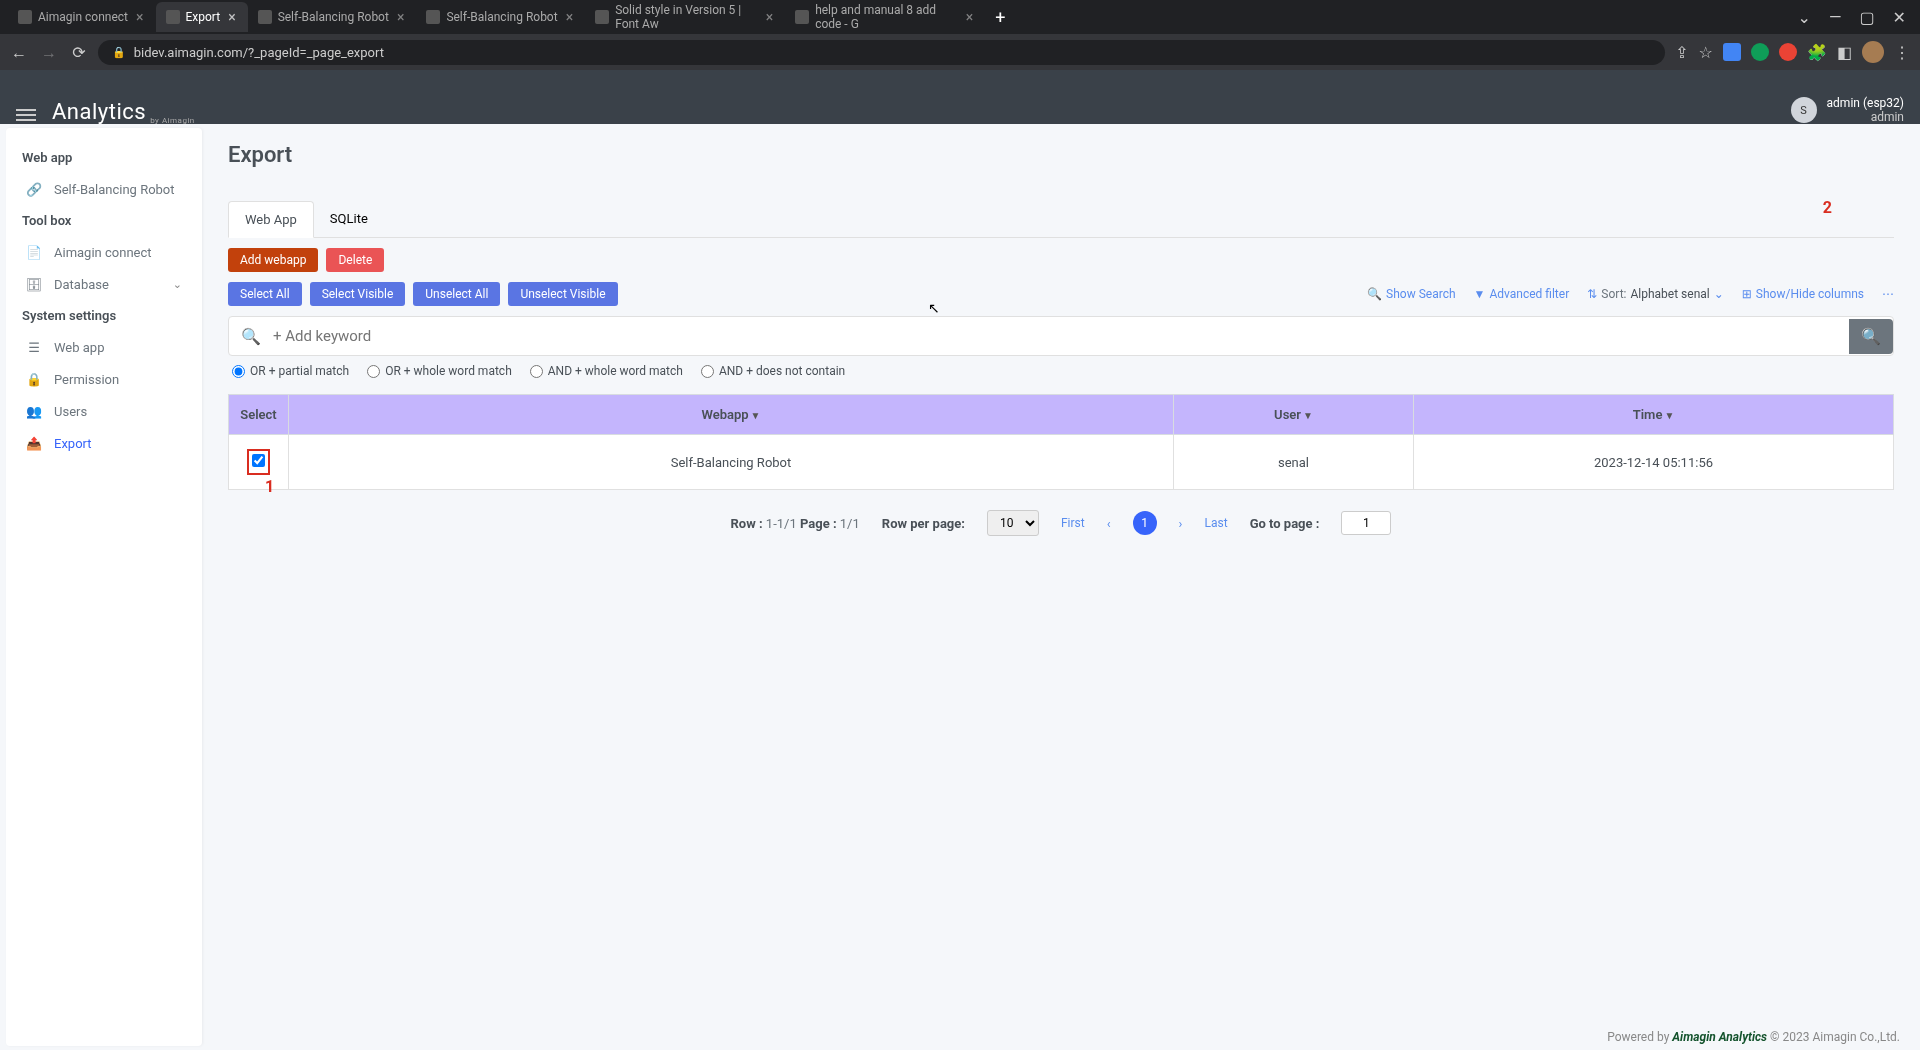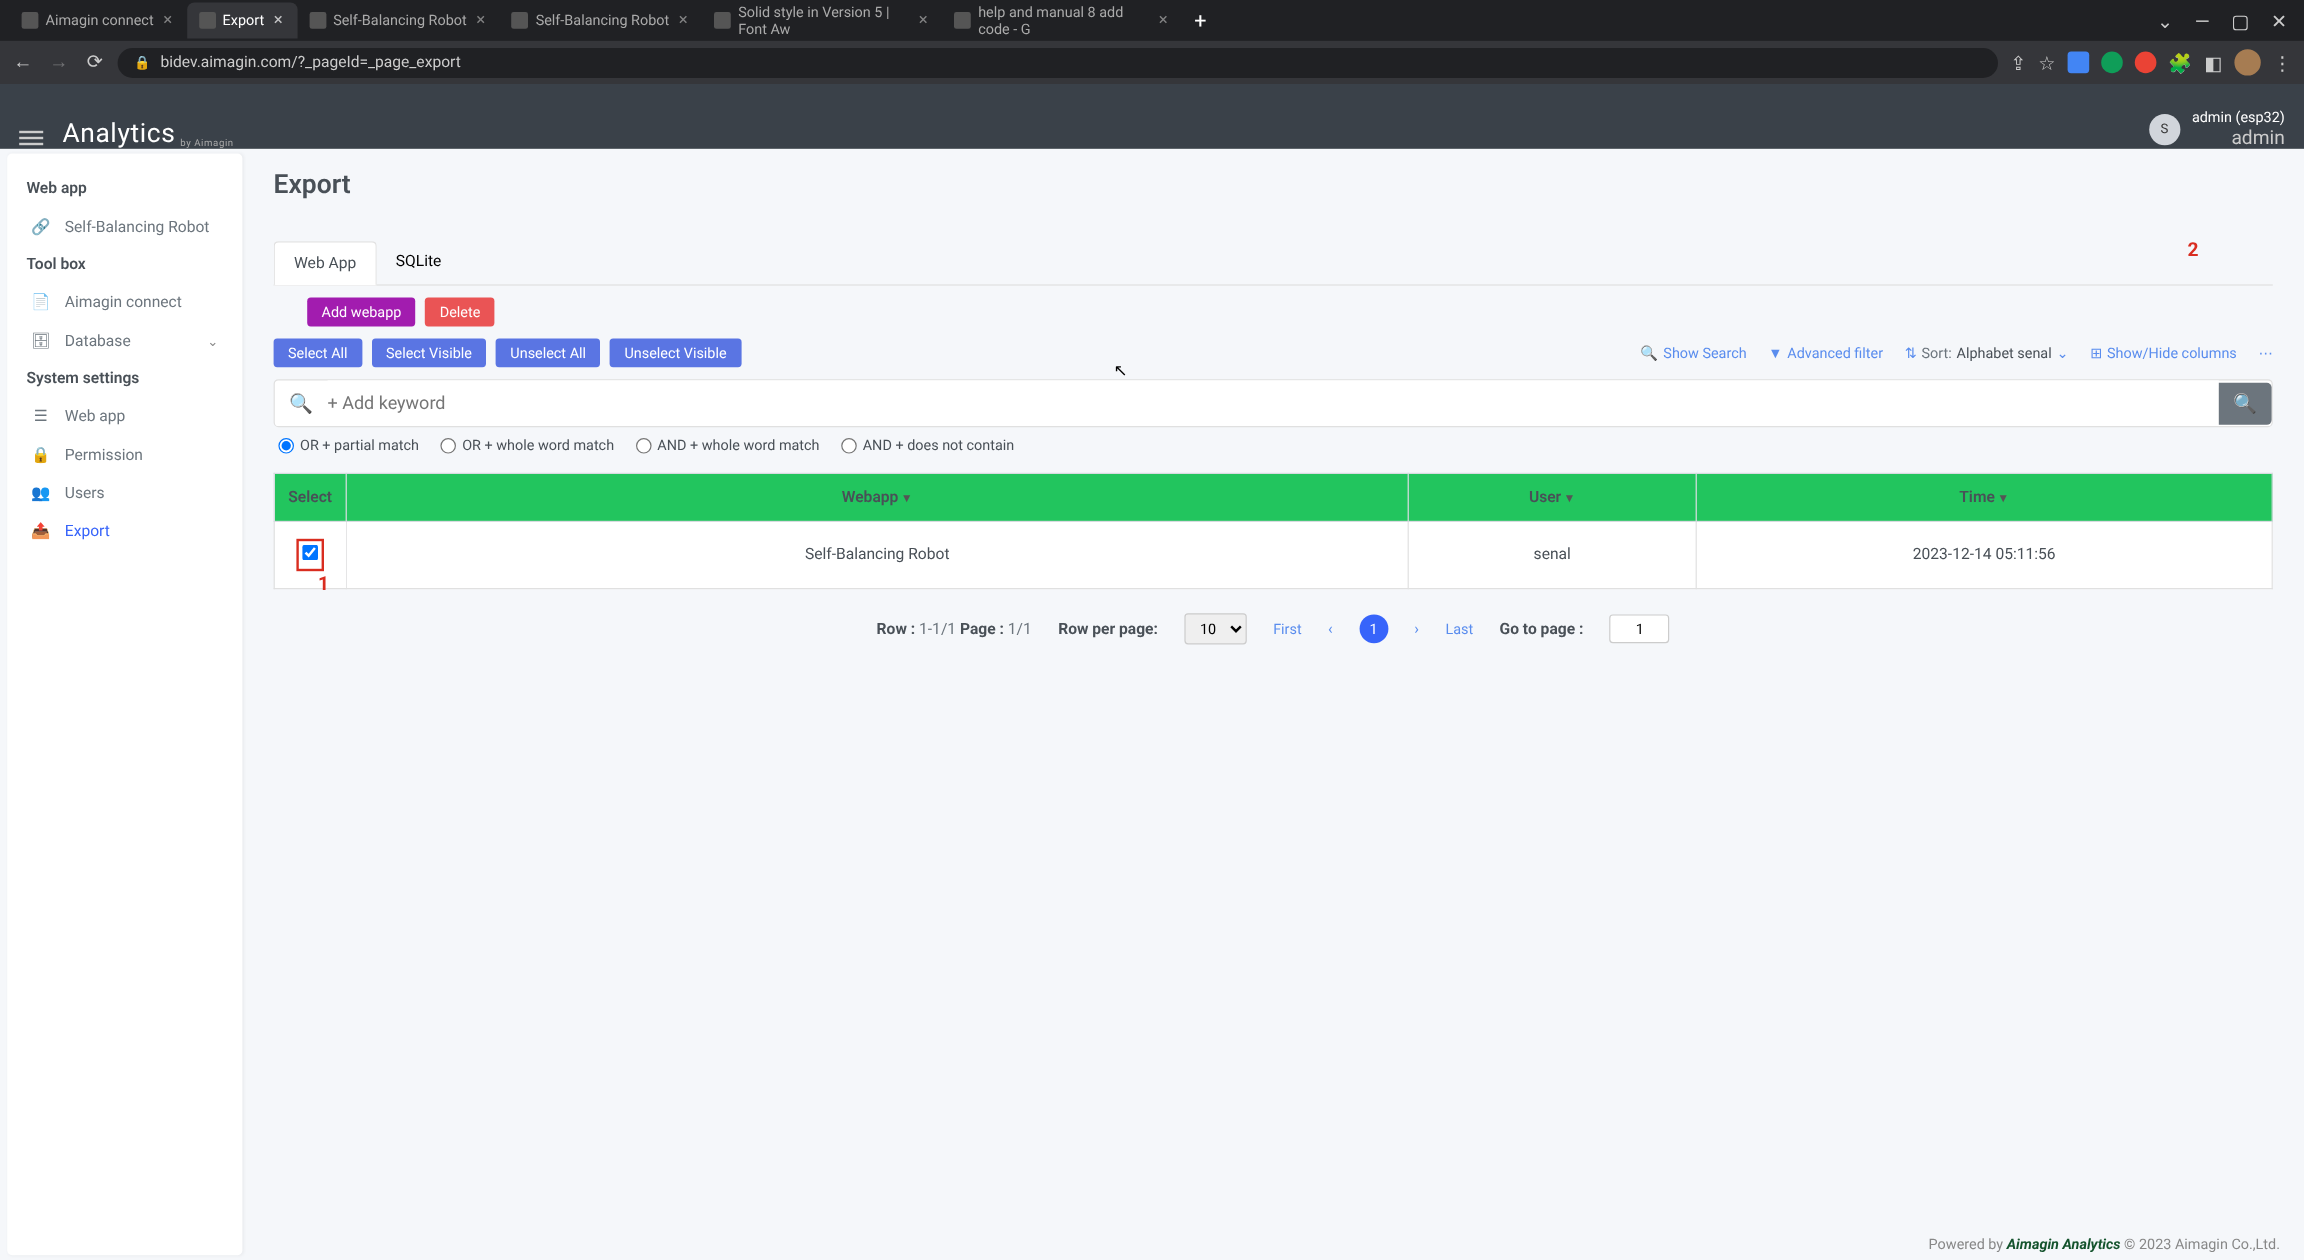--- a/index.html
+++ b/index.html
@@ -25,21 +25,21 @@
 
 
 .app-header { background: #3a4149; color: #fff; height: 54px; display: flex; align-items: flex-end; padding: 0 16px; }
 .hamburger { width: 20px; margin-right: 16px; }
 .hamburger div { height: 2px; background: #ccc; margin: 3px 0; }
 .logo { font-size: 22px; font-weight: 400; letter-spacing: 0.5px; }
 .logo-sub { font-size: 8px; color: #aaa; margin-left: 4px; position: relative; top: 4px; }
 .user-area { margin-left: auto; display: flex; align-items: center; gap: 10px; }
 .user-avatar { width: 26px; height: 26px; border-radius: 50%; background: #6b7280; display:flex; align-items:center; justify-content:center; font-size:11px; color:#333; background:#d1d5db;}
 .user-text { font-size: 12px; text-align: right; }
-.user-role { font-size: 16px; color: #ccc; text-align:right;}
+.user-role { font-size: 12px; color: #ccc; text-align:right;}
 
 
 .layout { display: flex; height: calc(100% - 124px); }
 .sidebar { width: 196px; background: #fff; padding: 14px 0; box-shadow: 1px 0 3px rgba(0,0,0,0.05); margin:4px 0 4px 6px; border-radius:4px;}
 .side-section { font-size: 13px; font-weight: 600; color: #495057; padding: 8px 16px; }
 .side-item { display: flex; align-items: center; gap: 12px; padding: 8px 20px; font-size: 13px; color: #6c757d; cursor: pointer; }
 .side-item.active { color: #3764fa; }
 .side-icon { width: 16px; height: 16px; flex-shrink: 0; display:flex; align-items:center; justify-content:center; }
 .side-chevron { margin-left: auto; font-size: 11px; color:#888;}
 
@@ -47,39 +47,39 @@
 .page-title { font-size: 22px; font-weight: 600; color: #495057; margin-bottom: 20px; }
 
 .gen-btn { position: absolute; top: 36px; right: 28px; background: #28c76f; color: #fff; border: 3px solid #d92d20; border-radius: 4px; padding: 8px 14px; font-size: 13px; font-weight: 500; }
 .annot { position:absolute; color:#d92d20; font-weight:bold; font-size:16px; }
 .tabs { display: flex; border-bottom: 1px solid #e0e0e0; margin-top: 34px;}
 .tab-item { padding: 10px 16px; font-size: 13px; color: #000000; cursor:pointer; }
 .tab-item.active { background: #fff; border: 1px solid #e0e0e0; border-bottom: 1px solid #fff; border-radius: 4px 4px 0 0; color: #495057; margin-bottom:-1px;}
 
 .btn-row { display: flex; gap: 8px; margin: 10px 0; flex-wrap:wrap; align-items:center;}
 .btn { padding: 5px 12px; font-size: 12px; border: none; border-radius: 3px; color: #fff; cursor:pointer;}
-.btn-green { background: #a21caf; margin-left: 28px; }
+.btn-green { background: #c2410c; }
 .btn-red { background: #ea5455; }
 .btn-blue { background: #5a75e3; }
 
 .toolbar-right { margin-left:auto; display:flex; gap:18px; align-items:center; font-size:12px; color:#5a8dee;}
 .toolbar-right span { cursor:pointer; display:inline-flex; align-items:center; gap:4px;}
 .sort-label { color:#6c757d;}
 .sort-val { color:#495057; }
 
 .search-row { display:flex; align-items:center; border:1px solid #e0e0e0; border-radius:4px; margin-top:10px; background:#fff;}
 .search-row .sicon { padding:0 12px; color:#5a8dee;}
 .search-row input { flex:1; border:none; outline:none; padding:10px 0; font-size:15px;}
 .search-row .go { background:#6c757d; color:#fff; padding:8px 12px; border-radius:0 4px 4px 0;}
 
 .match-row { display:flex; gap:18px; font-size:12px; color:#495057; padding:8px 4px;}
 .match-row label { display:flex; align-items:center; gap:5px;}
 
 table { width:100%; border-collapse:collapse; margin-top:8px; font-size:13px;}
-th { background:#22c55e; padding:12px 10px; text-align:center; font-weight:600; color:#495057; border:1px solid #d8dce0;}
+th { background:#c4b5fd; padding:12px 10px; text-align:center; font-weight:600; color:#495057; border:1px solid #d8dce0;}
 td { padding:14px 10px; text-align:center; border:1px solid #e0e0e0; background:#fff; color:#495057;}
 .chk-highlight { border:2px solid #d92d20; padding:3px; display:inline-block;}
 .filter-icon { font-size:10px; color:#555; margin-left:2px;}
 
 .pager { display:flex; align-items:center; justify-content:center; gap:22px; margin-top:20px; font-size:13px; color:#6c757d;}
 .pager b { color:#495057;}
 .pager select { padding:4px 8px; border:1px solid #ccc; border-radius:3px; font-size:12px;}
 .pager .pnum { width:24px; height:24px; border-radius:50%; background:#3764fa; color:#fff; display:inline-flex; align-items:center; justify-content:center; font-size:12px;}
 .pager .plink { color:#5a8dee; cursor:pointer; font-size:12px;}
 .pager .arrow { color:#5a8dee; cursor:pointer;}

